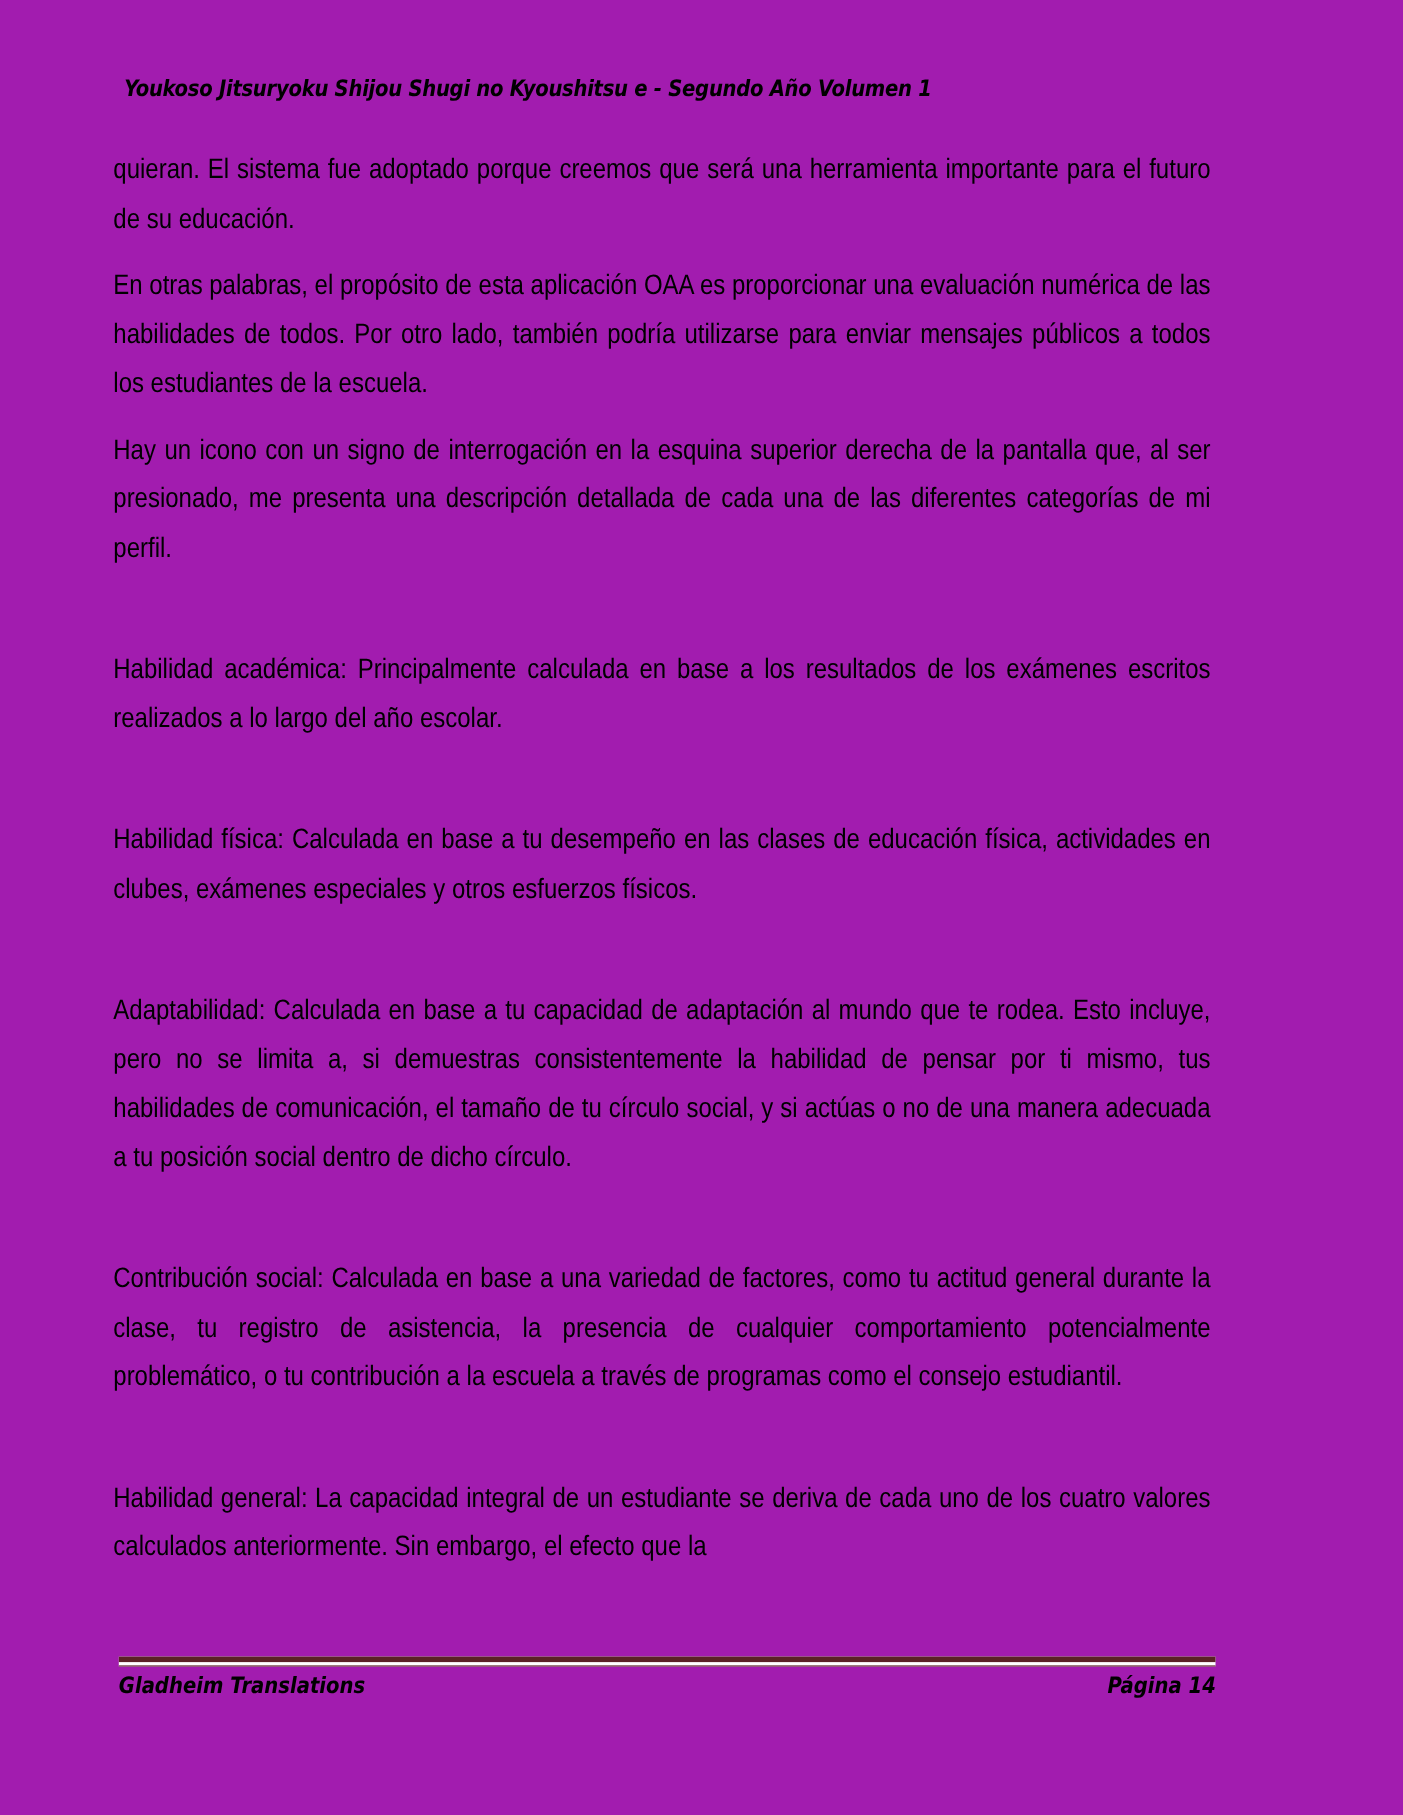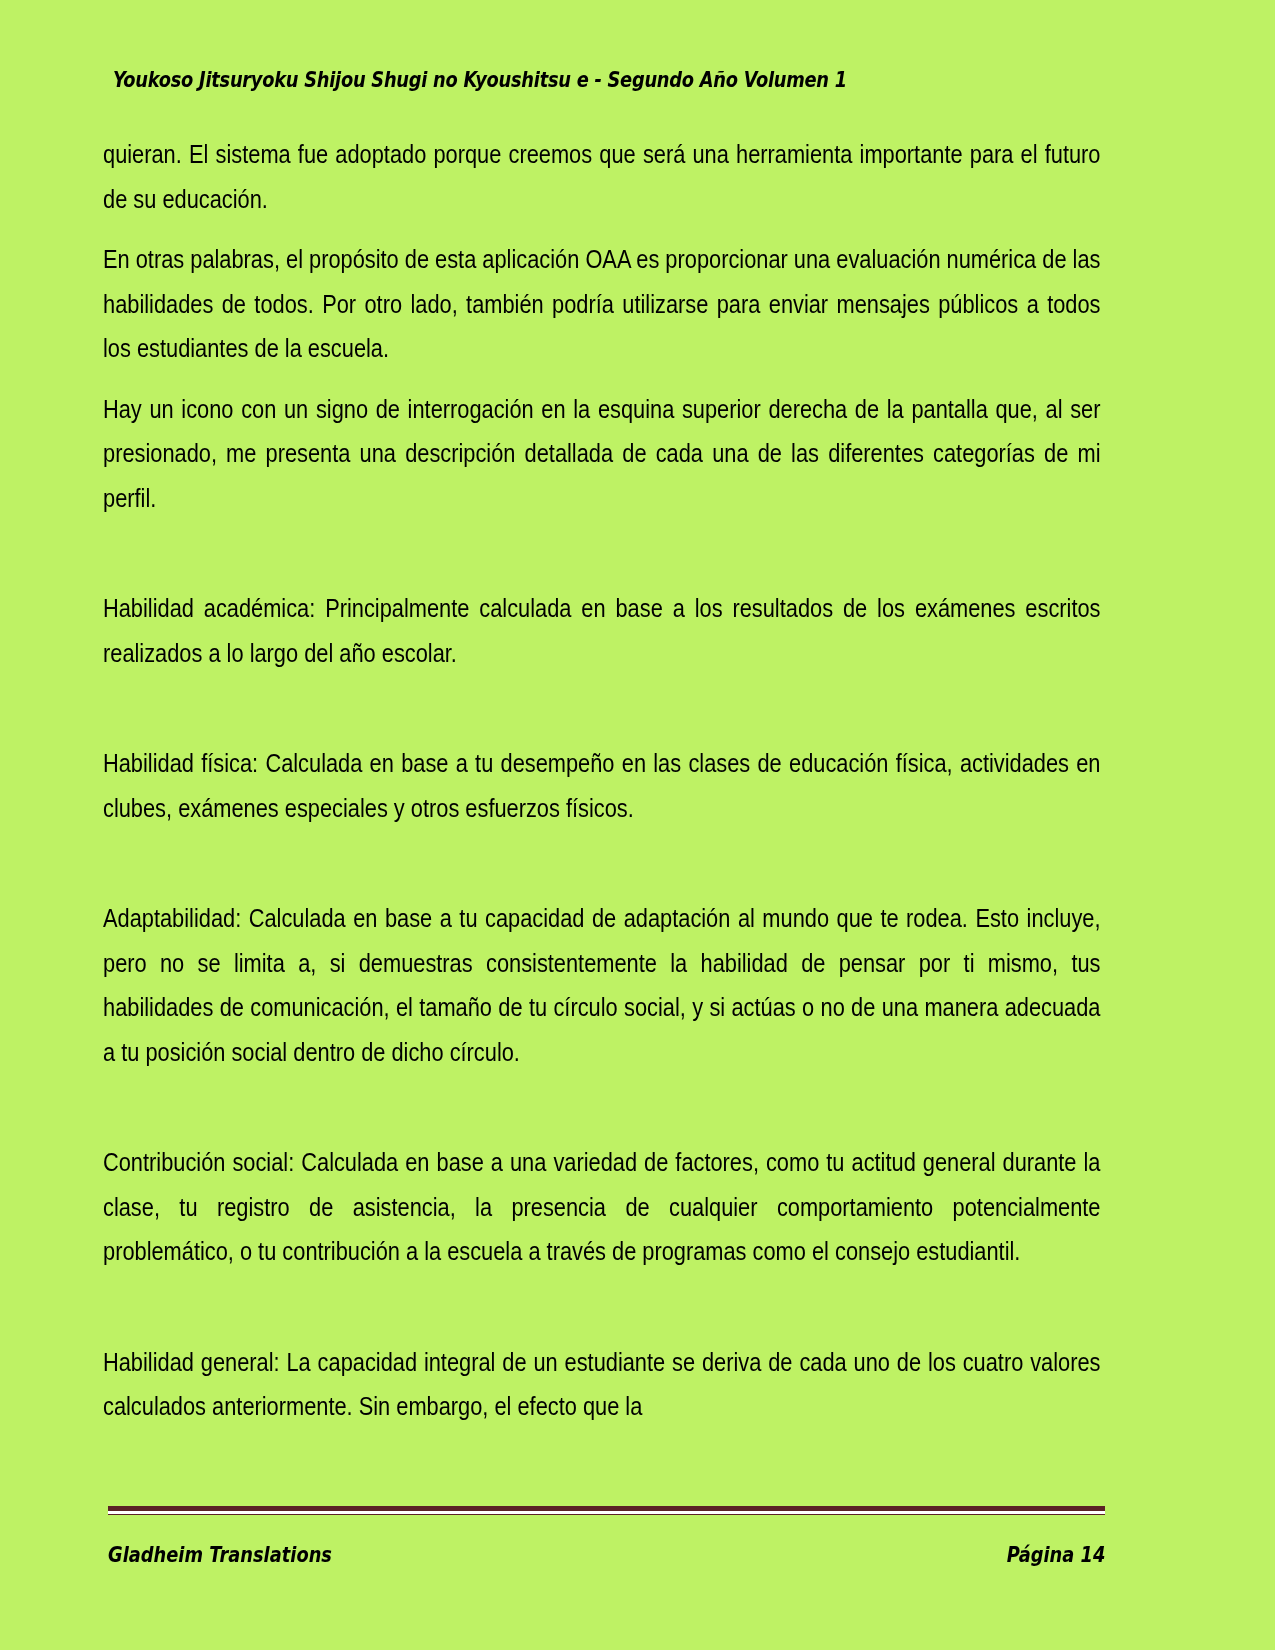--- a/index.html
+++ b/index.html
@@ -8,21 +8,21 @@
     background: #ffffff;
   }
   body {
     font-family: "Liberation Sans", "DejaVu Sans", sans-serif;
   }
 
   .page {
     position: relative;
     width: 1275px;
     height: 1650px;
-    background: #bef264;
+    background: #a21caf;
     overflow: hidden;
     box-sizing: border-box;
   }
 
   
   .header {
     position: absolute;
     left: 113px;
     top: 68px;
     width: 992px;
@@ -83,21 +83,21 @@
   .footer-rule {
     width: 100%;
     height: 9px;
     box-sizing: border-box;
     border-top: 5px solid #5B2226;
     border-bottom: 1.5px solid #5B2226;
     background: #ffffff;
   }
   .footer-row {
     position: relative;
-    margin-top: 27px;
+    margin-top: 4px;
     height: 32px;
   }
   .footer-left, .footer-right {
     position: absolute;
     top: 0;
     font-family: "DejaVu Sans", sans-serif;
     font-weight: bold;
     font-style: italic;
     font-size: 20.5px;
     color: #000000;

